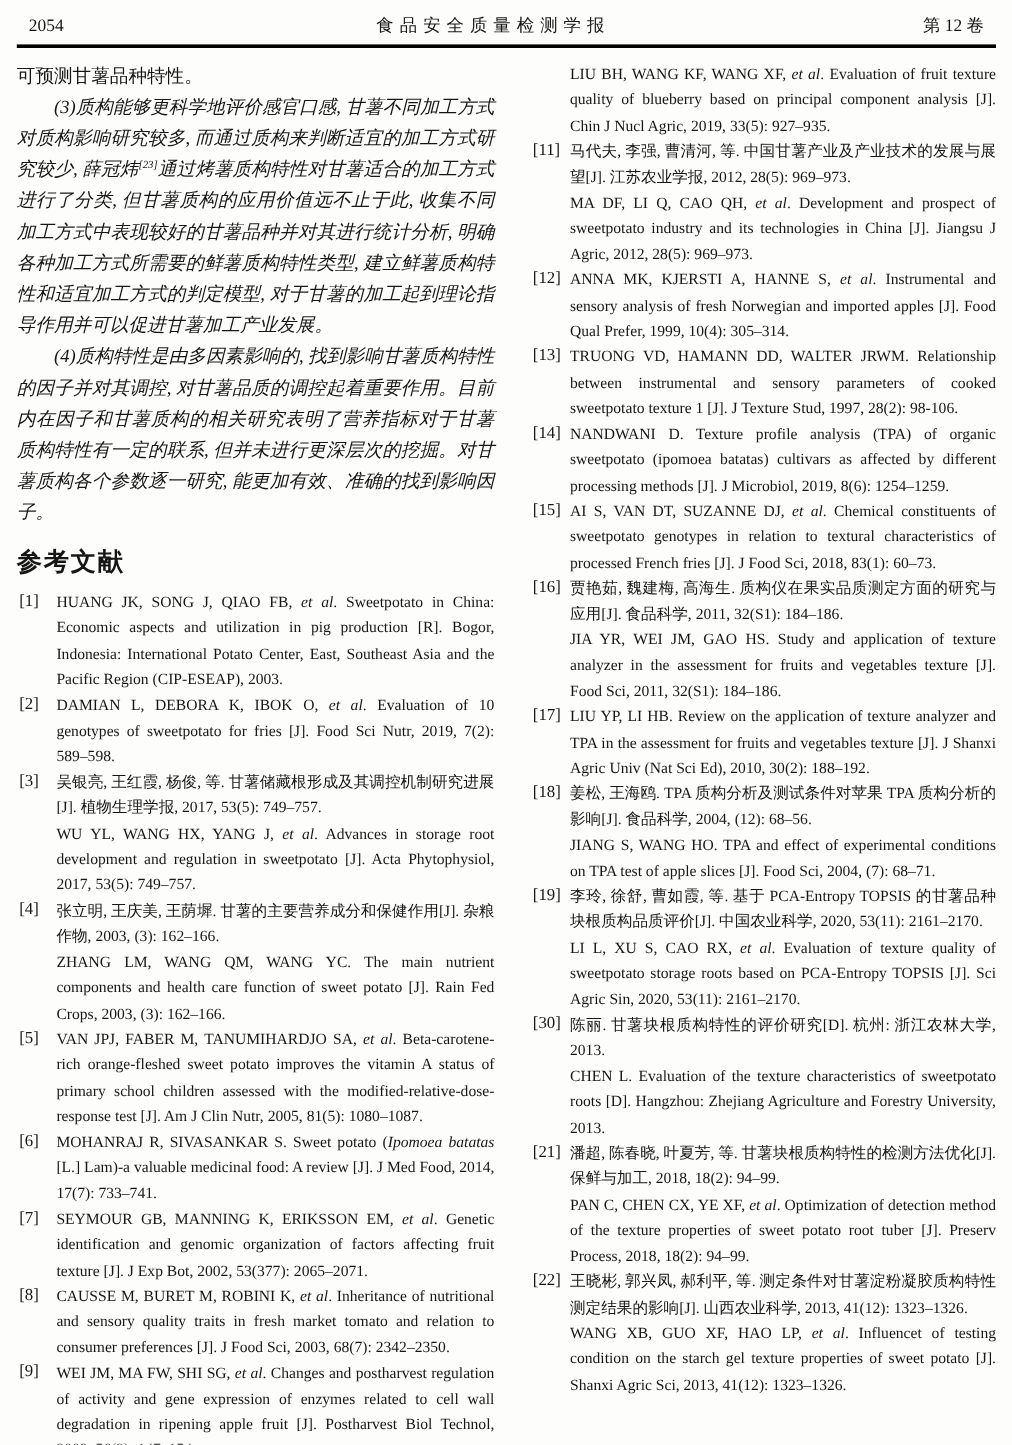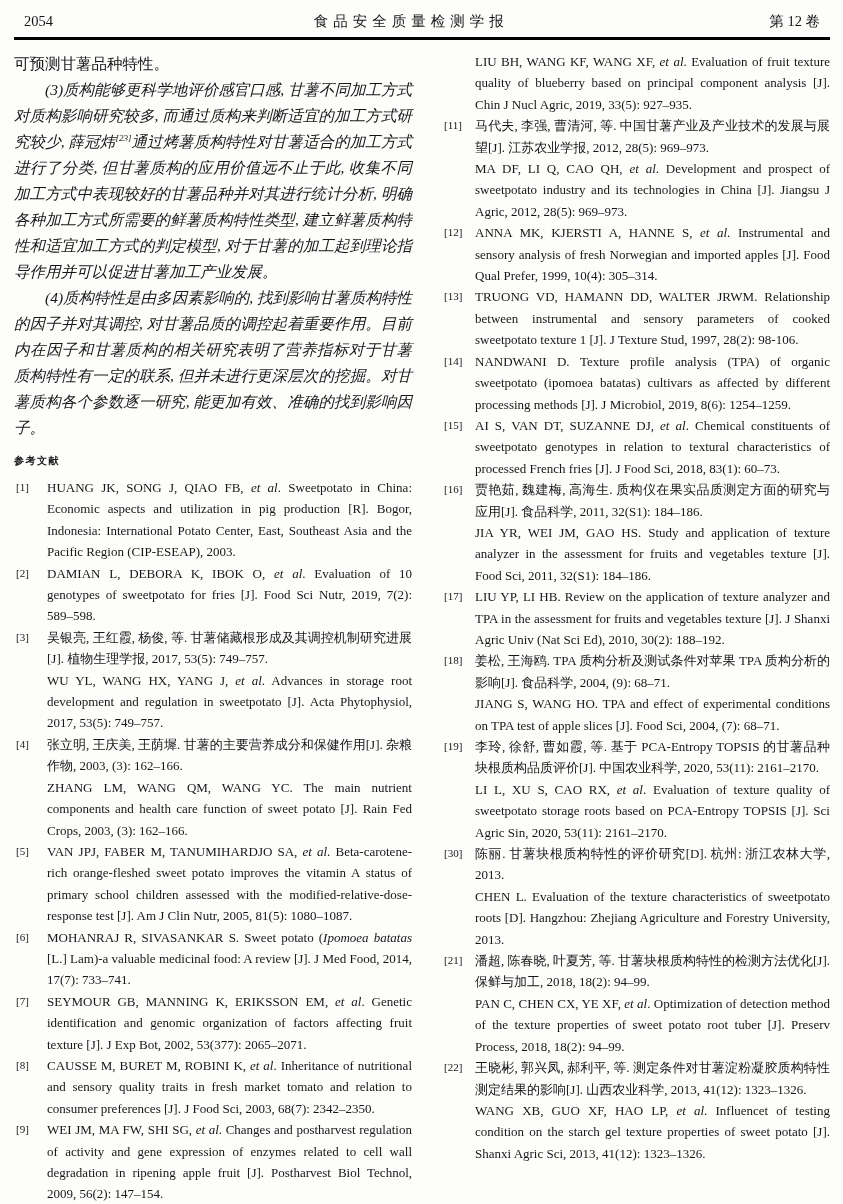--- a/index.html
+++ b/index.html
@@ -40,34 +40,34 @@
     font-size:15.5px;
     line-height:26px;
     text-align:justify;
   }
   .para.indent{text-indent:2em;font-style:italic;}
   .para sup{font-size:9px;line-height:0;}
   
   .refs-heading{
     font-family:Liberation Mono, monospace;
     font-weight:bold;
-    font-size:10px;
+    font-size:21px;
     letter-spacing:1.5px;
     margin:13px 0 9px 0;
   }
   .ref{
     position:relative;
     padding-left:33px;
     font-size:13px;
     line-height:21.4px;
     text-align:justify;
   }
   .ref-num{
     position:absolute;left:2px;top:0;
-    font-size:11px;
+    font-size:14px;
   }
   .ref-part{text-align:justify;}
   .ref-part i{font-style:italic;}
 </style>
 </head>
 <body>
 
 <div class="page">
 
   <div class="page-header">
@@ -158,21 +158,21 @@
             <span class="ref-num">[16]</span>
             <div class="ref-part">贾艳茹, 魏建梅, 高海生. 质构仪在果实品质测定方面的研究与应用[J]. 食品科学, 2011, 32(S1): 184–186.</div>
             <div class="ref-part">JIA YR, WEI JM, GAO HS. Study and application of texture analyzer in the assessment for fruits and vegetables texture [J]. Food Sci, 2011, 32(S1): 184–186.</div>
           </div>
           <div class="ref">
             <span class="ref-num">[17]</span>
             <div class="ref-part">LIU YP, LI HB. Review on the application of texture analyzer and TPA in the assessment for fruits and vegetables texture [J]. J Shanxi Agric Univ (Nat Sci Ed), 2010, 30(2): 188–192.</div>
           </div>
           <div class="ref">
             <span class="ref-num">[18]</span>
-            <div class="ref-part">姜松, 王海鸥. TPA 质构分析及测试条件对苹果 TPA 质构分析的影响[J]. 食品科学, 2004, (9): 68–71.</div>
+            <div class="ref-part">姜松, 王海鸥. TPA 质构分析及测试条件对苹果 TPA 质构分析的影响[J]. 食品科学, 2004, (12): 68–56.</div>
             <div class="ref-part">JIANG S, WANG HO. TPA and effect of experimental conditions on TPA test of apple slices [J]. Food Sci, 2004, (7): 68–71.</div>
           </div>
           <div class="ref">
             <span class="ref-num">[19]</span>
             <div class="ref-part">李玲, 徐舒, 曹如霞, 等. 基于 PCA-Entropy TOPSIS 的甘薯品种块根质构品质评价[J]. 中国农业科学, 2020, 53(11): 2161–2170.</div>
             <div class="ref-part">LI L, XU S, CAO RX, <i>et al</i>. Evaluation of texture quality of sweetpotato storage roots based on PCA-Entropy TOPSIS [J]. Sci Agric Sin, 2020, 53(11): 2161–2170.</div>
           </div>
           <div class="ref">
             <span class="ref-num">[30]</span>
             <div class="ref-part">陈丽. 甘薯块根质构特性的评价研究[D]. 杭州: 浙江农林大学, 2013.</div>

